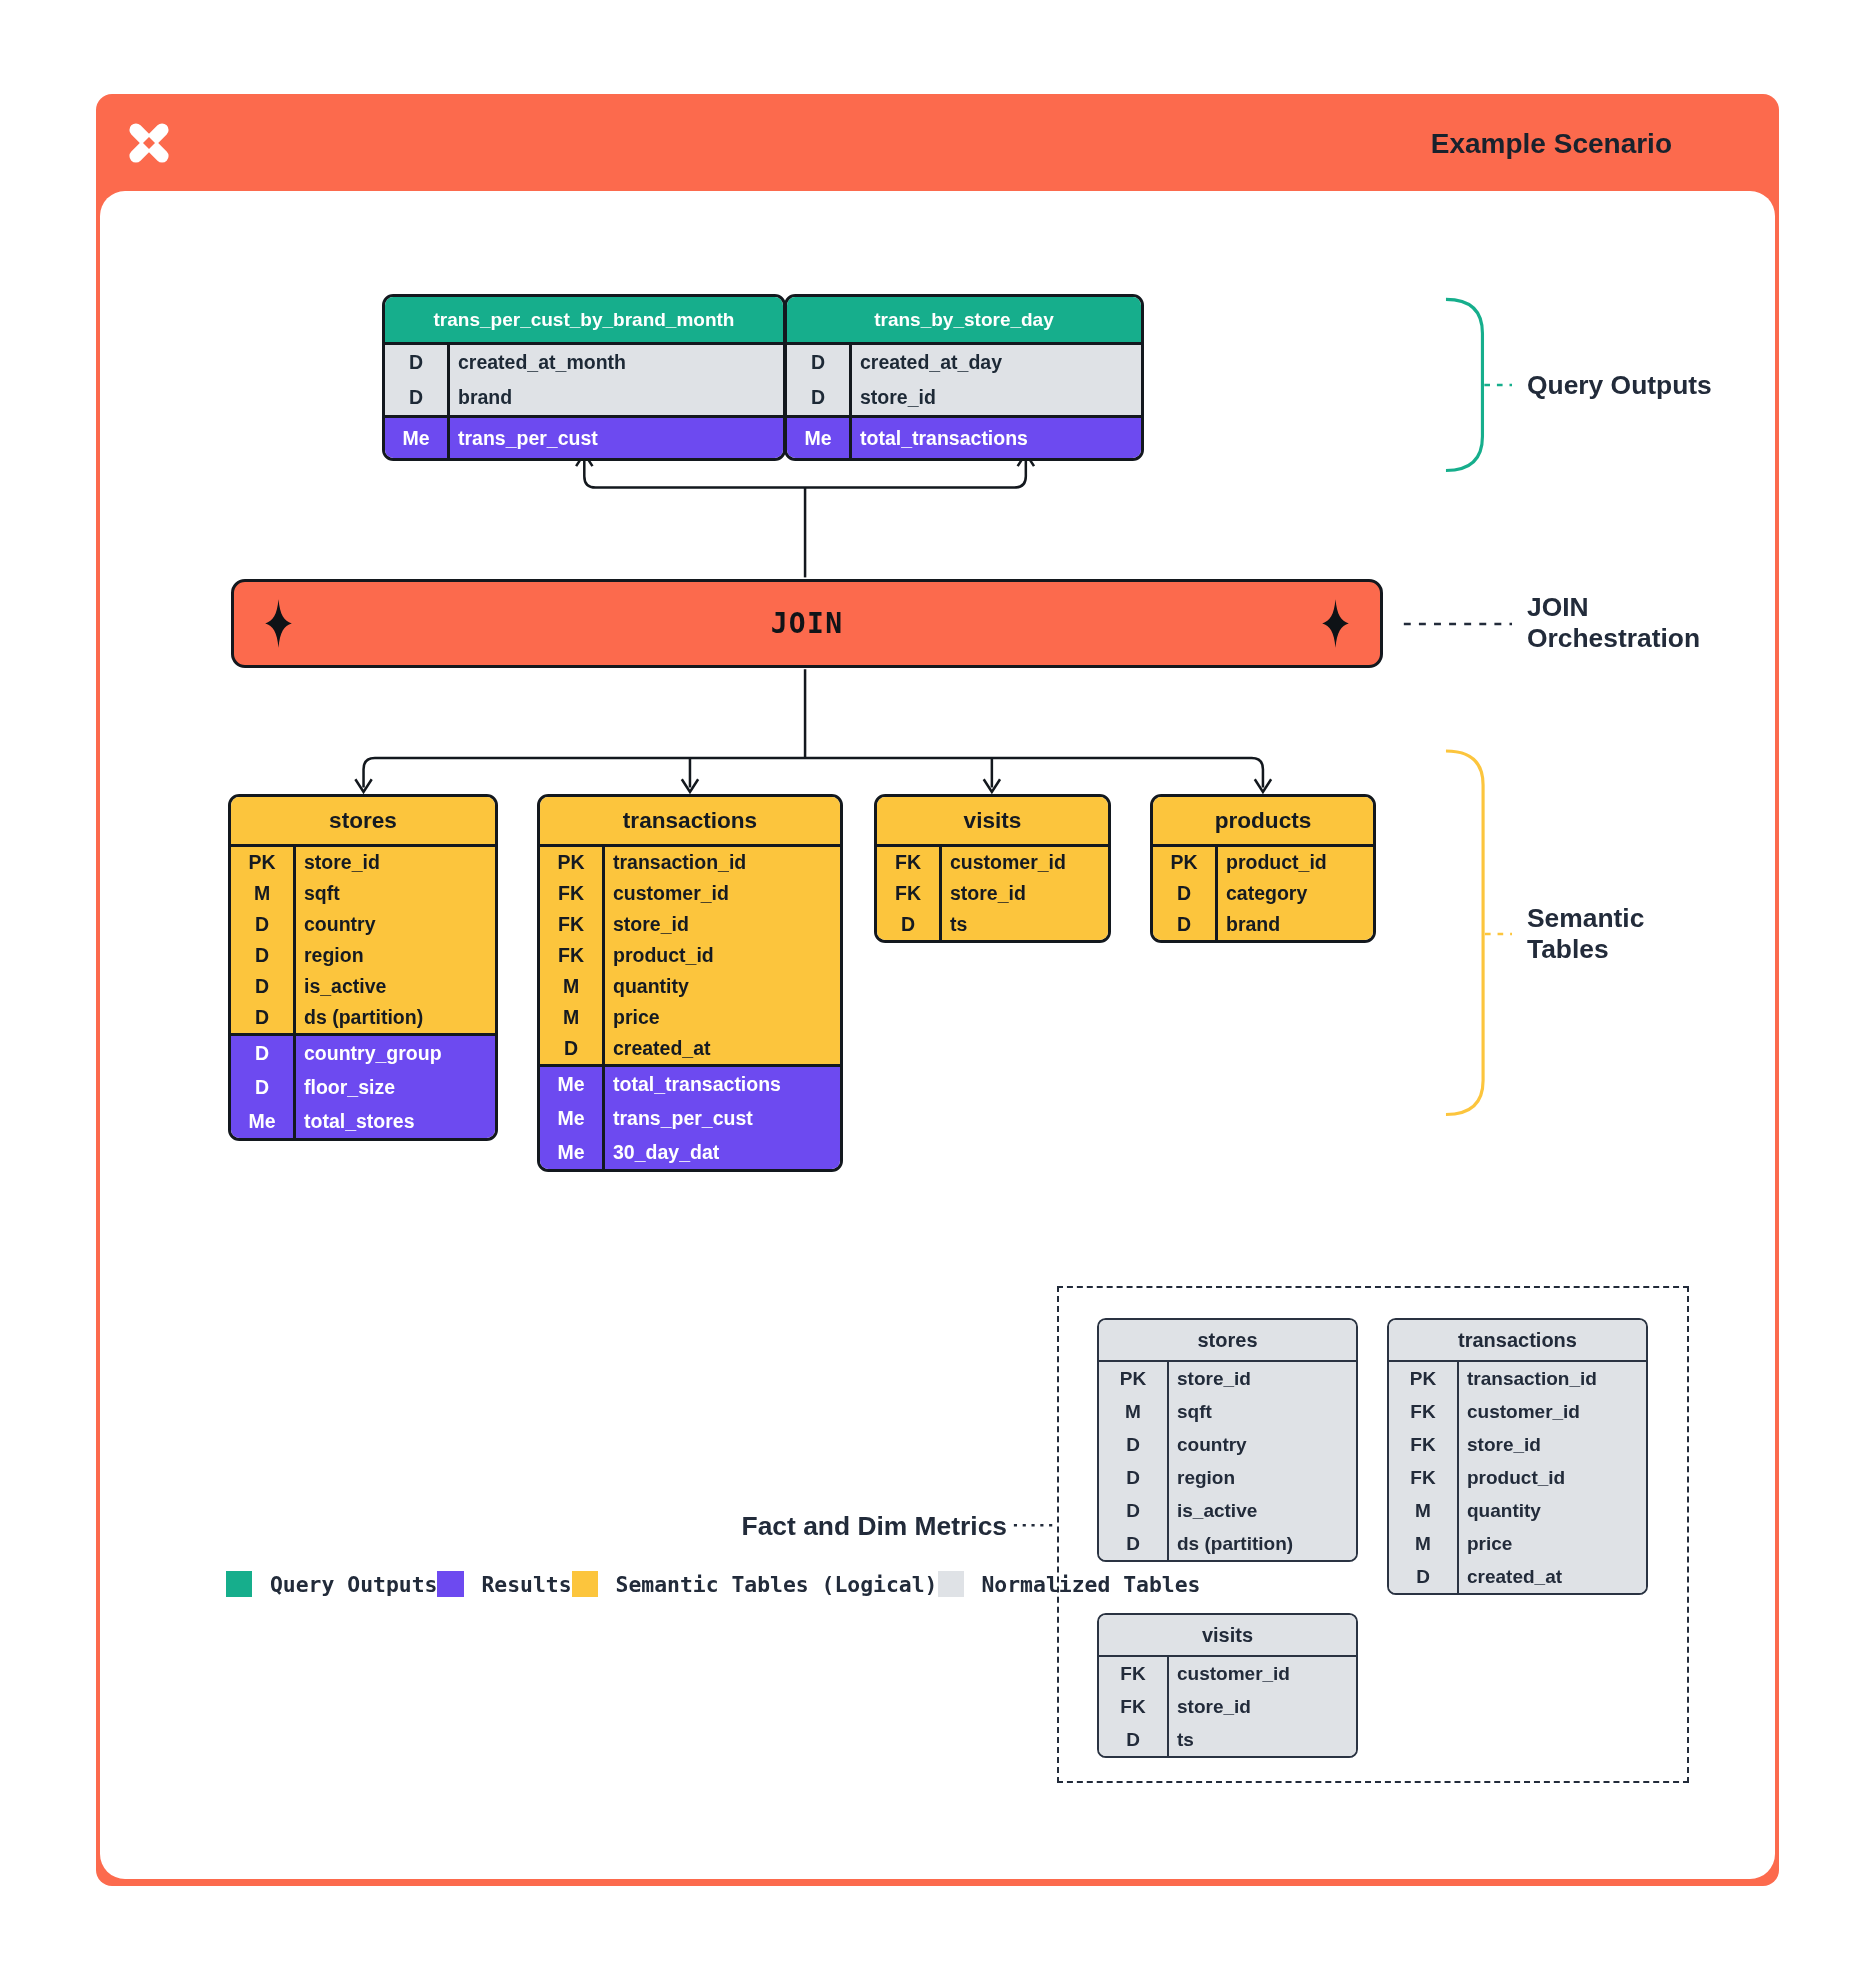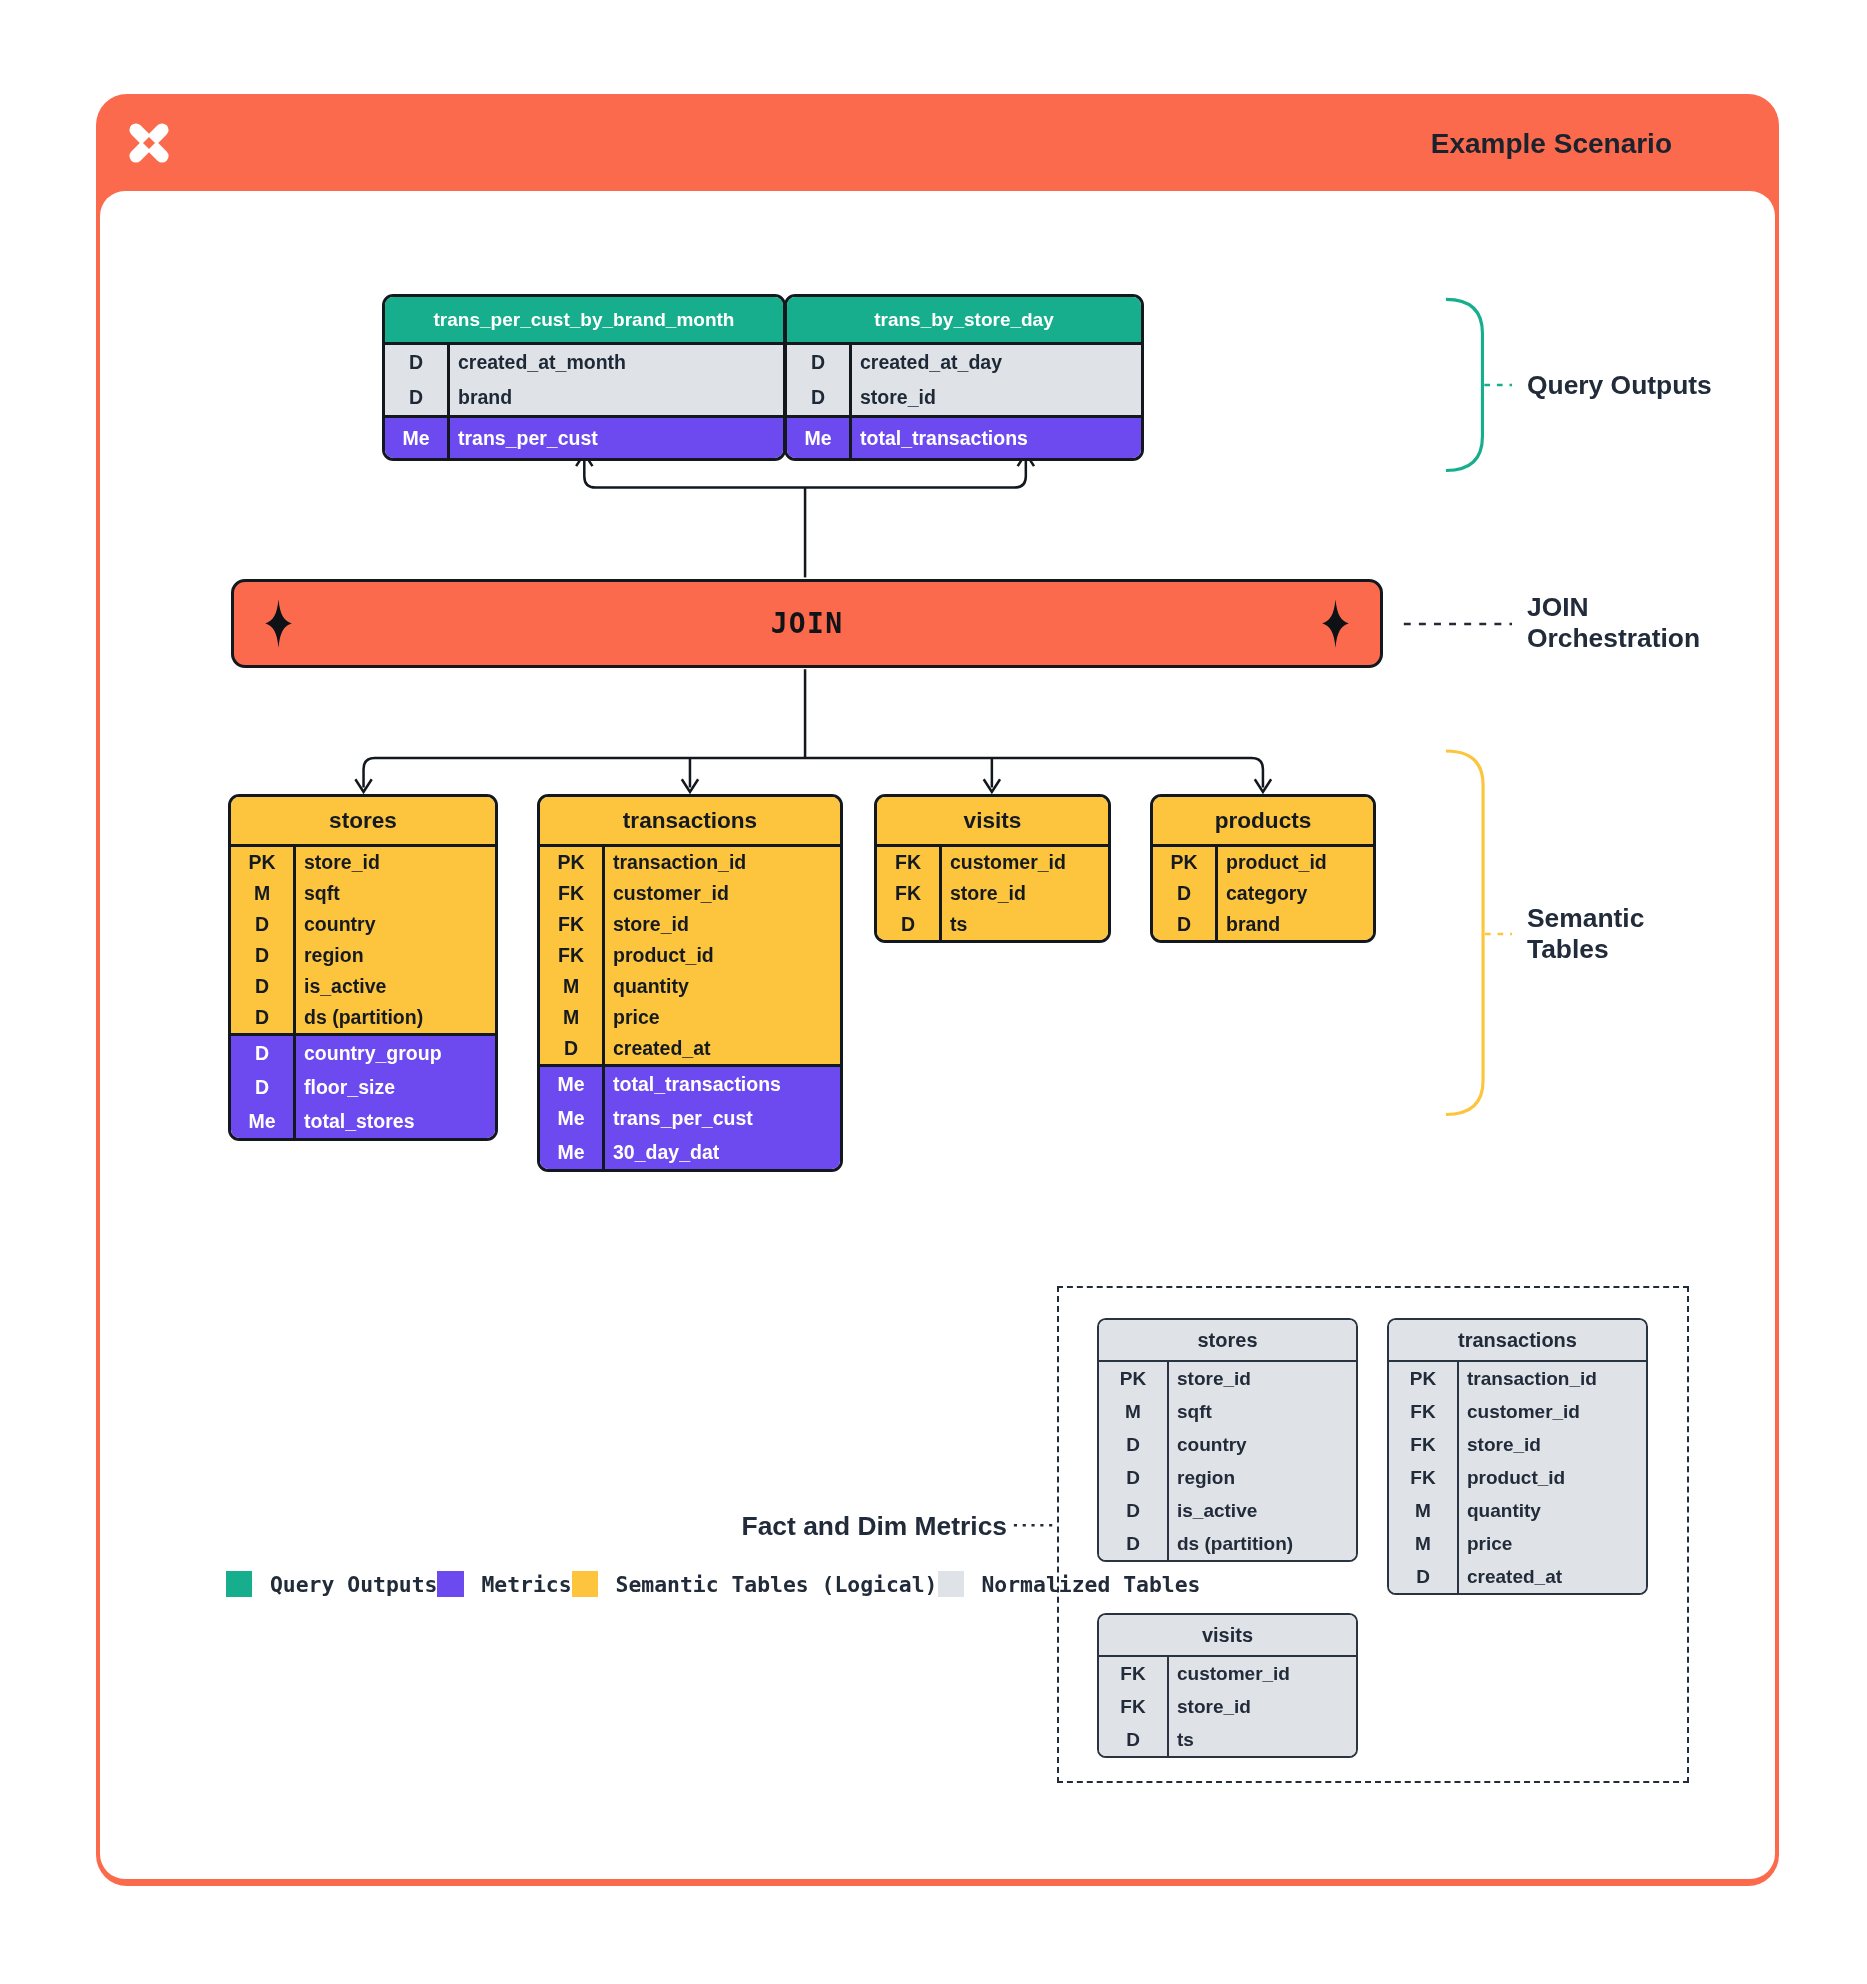--- a/index.html
+++ b/index.html
@@ -1,21 +1,21 @@
 <!DOCTYPE html>
 <html style="font-size:10px"><head>
 <meta charset="utf-8">
 <style>
   html,body{margin:0;padding:0;}
   body{width:1868px;height:1985px;position:relative;background:#ffffff;
        font-family:"Liberation Sans",sans-serif;}
 
   
   .card{position:absolute;left:96px;top:94px;width:1683px;height:1792px;
-        background:#FC6A4D;border-radius:31px;}
+        background:#FC6A4D;border-radius:16px;}
   .canvas{position:absolute;left:3.8px;right:3.8px;top:97px;bottom:7.5px;
           background:#ffffff;border-radius:25px;}
   .brand-logo{position:absolute;left:28px;top:24px;width:50px;height:50px;}
   .card-title{position:absolute;right:107px;top:34px;height:31px;line-height:31px;
               font-size:28px;font-weight:bold;color:#19222D;}
 
   
   .layer{position:absolute;left:0;top:0;width:1868px;height:1985px;}
   .overlay{position:absolute;left:0;top:0;pointer-events:none;}
 
@@ -381,21 +381,21 @@
   </div>
   <div id="ann-fact" class="ann">Fact and Dim Metrics</div>
 
   <div class="legend">
       <div class="legend-row">
         <span class="swatch" style="background: rgb(22, 174, 140);"></span>
         <span class="legend-label">Query Outputs</span>
       </div>
       <div class="legend-row">
         <span class="swatch" style="background: rgb(109, 74, 240);"></span>
-        <span class="legend-label">Metrics</span>
+        <span class="legend-label">Results</span>
       </div>
       <div class="legend-row">
         <span class="swatch" style="background: rgb(252, 197, 61);"></span>
         <span class="legend-label">Semantic Tables (Logical)</span>
       </div>
       <div class="legend-row">
         <span class="swatch" style="background: rgb(223, 226, 230);"></span>
         <span class="legend-label">Normalized Tables</span>
       </div>
     </div>

